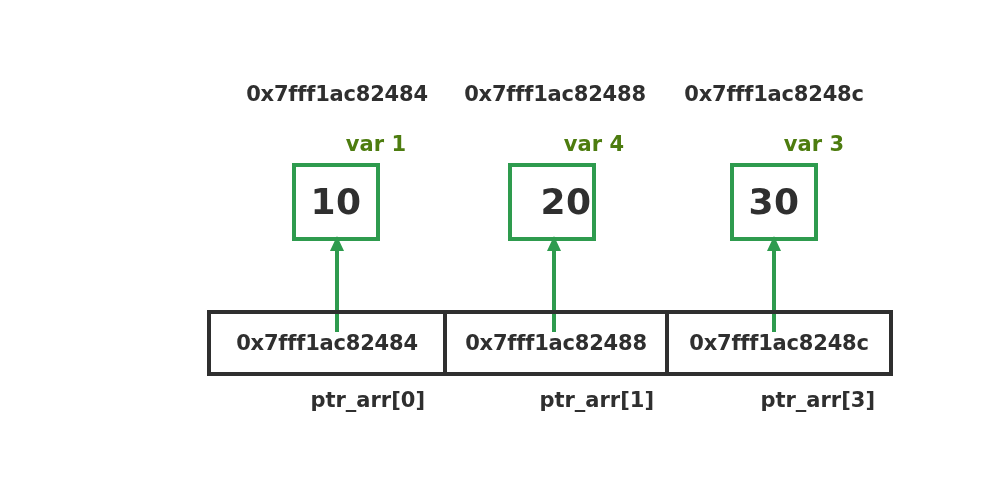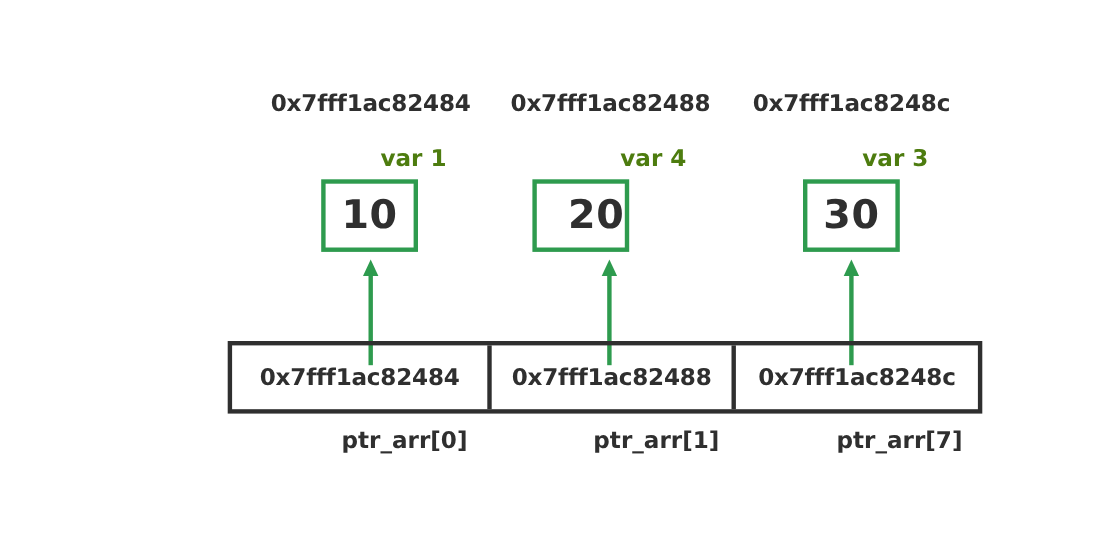--- a/index.html
+++ b/index.html
@@ -47,37 +47,37 @@
   }
   .var-0 { left: 266px; }
   .var-1 { left: 484px; }
   .var-2 { left: 704px; }
 
   
   .val-box {
     position: absolute;
     top: 163px;
     width: 88px;
-    height: 66px;
+    height: 78px;
     box-sizing: border-box;
     border: 4px solid #2e9b4e;
     background: #ffffff;
     display: flex;
     align-items: center;
     justify-content: center;
   }
   .val-box .val-text {
     font-size: 36px;
     font-weight: 700;
     color: #2f2f2f;
     line-height: 1;
     letter-spacing: 0.5px;
   }
   .box-0 { left: 292px; }
-  .box-1 { left: 484px; padding-left: 28px; }
+  .box-1 { left: 508px; padding-left: 28px; }
   .box-2 { left: 730px; }
 
   
   .arrow {
     position: absolute;
     top: 236px;
     height: 96px;
     width: 18px;
   }
   .arrow .shaft {
@@ -206,15 +206,15 @@
     <div class="cell cell-1">
       <span class="cell-text">0x7fff1ac82488</span>
     </div>
     <div class="cell cell-2">
       <span class="cell-text">0x7fff1ac8248c</span>
     </div>
   </div>
 
   <div class="idx-label idx-0">ptr_arr[0]</div>
   <div class="idx-label idx-1">ptr_arr[1]</div>
-  <div class="idx-label idx-2">ptr_arr[7]</div>
+  <div class="idx-label idx-2">ptr_arr[3]</div>
 
 </div>
 
 </body></html>

